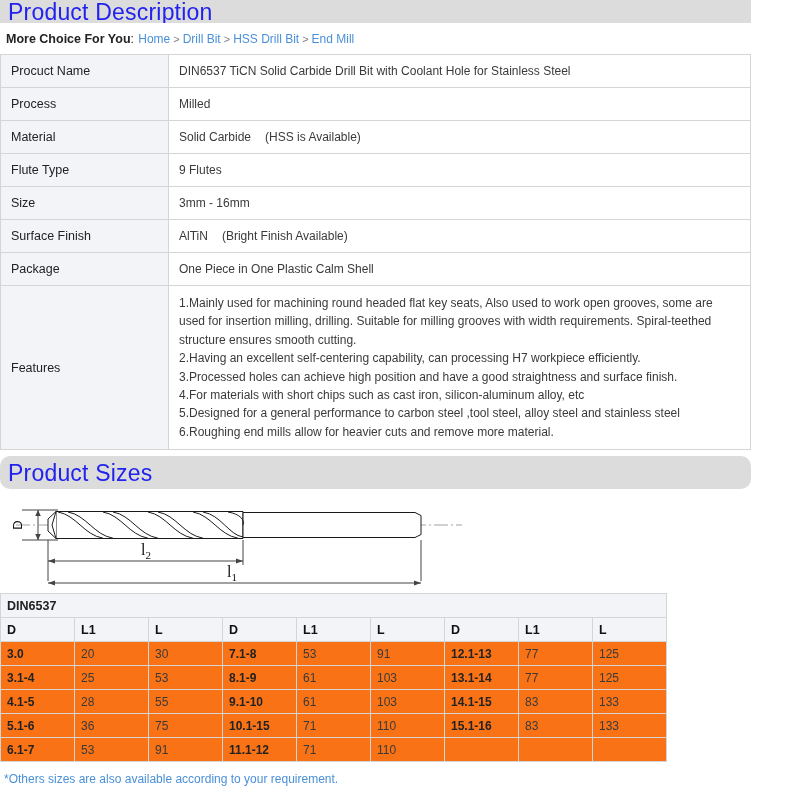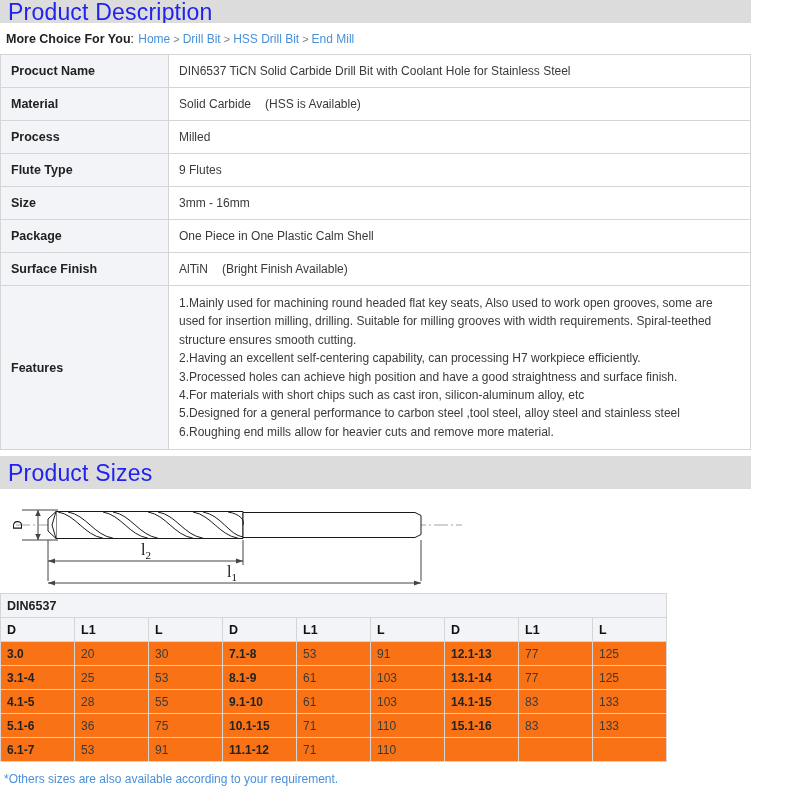--- a/index.html
+++ b/index.html
@@ -32,21 +32,21 @@
   .section-bar .section-title {
     color: #2222ee;
     font-size: 23px;
     line-height: 24px;
     font-family: "Liberation Sans", sans-serif;
     font-weight: normal;
     letter-spacing: 0.2px;
   }
   #bar-description { height: 23px; overflow: hidden; }
   #bar-description .section-title { margin-bottom: -1px; }
-  #bar-sizes { height: 33px; padding-bottom: 4px; margin-top: 6px; }
+  #bar-sizes { height: 33px; padding-bottom: 4px; margin-top: 6px; border-radius: 10px; }
 
   
   .breadcrumb {
     padding: 9px 0 8px 6px;
     font-size: 12px;
     white-space: nowrap;
   }
   .breadcrumb .bc-label {
     font-weight: bold;
     color: #222222;
@@ -73,21 +73,21 @@
   }
   table.spec td {
     border: 1px solid #d5d5d5;
     vertical-align: middle;
     font-size: 12px;
     color: #333333;
   }
   table.spec td.k {
     width: 157px;
     background: #f2f4f8;
-    font-weight: bold;
+    font-weight: normal;
     color: #222222;
     padding: 9px 0 9px 10px;
     font-size: 12.5px;
   }
   table.spec td.v {
     background: #ffffff;
     padding: 9px 0 9px 10px;
     color: #3a3a3a;
   }
   table.spec td.v .paren { margin-left: 14px; }
@@ -157,42 +157,42 @@
     <a href="#" class="bc-link">Home</a><span class="bc-sep">&gt;</span><a href="#" class="bc-link">Drill Bit</a><span class="bc-sep">&gt;</span><a href="#" class="bc-link">HSS Drill Bit</a><span class="bc-sep">&gt;</span><a href="#" class="bc-link">End Mill</a>
   </div>
 
   <table class="spec">
     <tbody id="spec-body">
         <tr>
           <td class="k">Procuct Name</td>
           <td class="v"><span>DIN6537 TiCN Solid Carbide Drill Bit with Coolant Hole for Stainless Steel</span></td>
         </tr>
         <tr>
+          <td class="k">Process</td>
+          <td class="v"><span>Milled</span></td>
+        </tr>
+        <tr>
           <td class="k">Material</td>
           <td class="v"><span>Solid Carbide</span><span class="paren">(HSS is Available)</span></td>
         </tr>
         <tr>
-          <td class="k">Process</td>
-          <td class="v"><span>Milled</span></td>
-        </tr>
-        <tr>
           <td class="k">Flute Type</td>
           <td class="v"><span>9 Flutes</span></td>
         </tr>
         <tr>
           <td class="k">Size</td>
           <td class="v"><span>3mm - 16mm</span></td>
         </tr>
         <tr>
+          <td class="k">Surface Finish</td>
+          <td class="v"><span>AlTiN</span><span class="paren">(Bright Finish Available)</span></td>
+        </tr>
+        <tr>
           <td class="k">Package</td>
           <td class="v"><span>One Piece in One Plastic Calm Shell</span></td>
-        </tr>
-        <tr>
-          <td class="k">Surface Finish</td>
-          <td class="v"><span>AlTiN</span><span class="paren">(Bright Finish Available)</span></td>
         </tr>
         <tr>
           <td class="k">Features</td>
           <td class="v features-val">
             <div>1.Mainly used for machining round headed flat key seats, Also used to work open grooves, some are used for insertion milling, drilling. Suitable for milling grooves with width requirements. Spiral-teethed structure ensures smooth cutting.</div>
             <div>2.Having an excellent self-centering capability, can processing H7 workpiece efficiently.</div>
             <div>3.Processed holes can achieve high position and have a good straightness and surface finish.</div>
             <div>4.For materials with short chips such as cast iron, silicon-aluminum alloy, etc</div>
             <div>5.Designed for a general performance to carbon steel ,tool steel, alloy steel and stainless steel</div>
             <div>6.Roughing end mills allow for heavier cuts and remove more material.</div>

